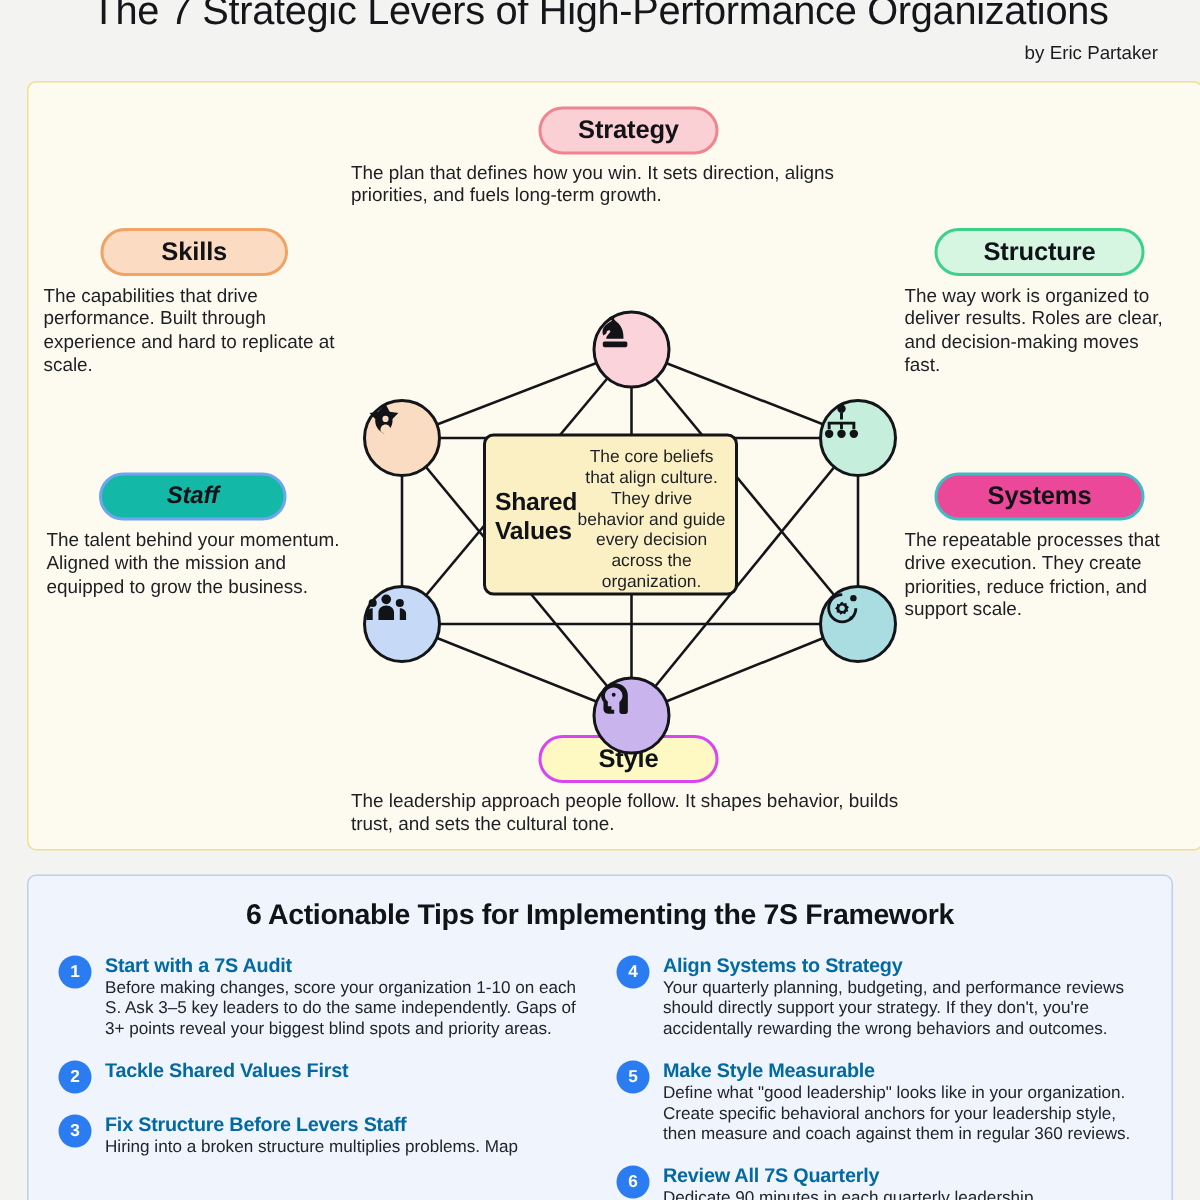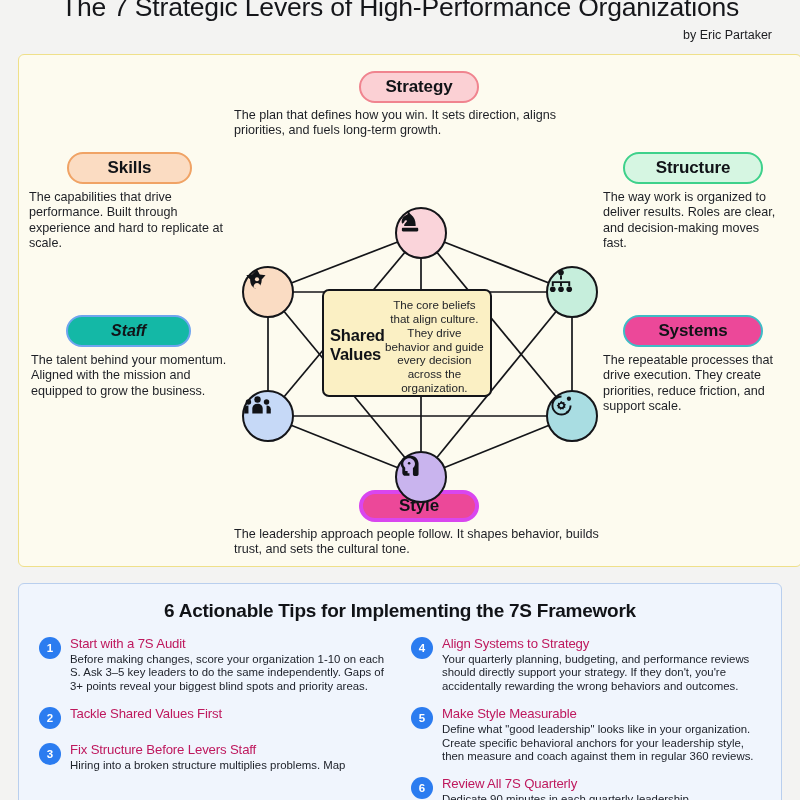--- a/index.html
+++ b/index.html
@@ -57,21 +57,21 @@
   .pill-staff {
     left: 47px; top: 260px; width: 125px; height: 32px;
     background: #14b8a6; border: 2px solid #6fa5ef; font-size: 16px; font-style: italic;
   }
   .pill-systems {
     left: 604px; top: 260px; width: 140px; height: 32px;
     background: #ec4899; border: 2px solid #3ebcc6; font-size: 17px;
   }
   .pill-style {
     left: 340px; top: 435px; width: 120px; height: 32px;
-    background: #ec4899; border: 4px solid #d946ef; font-size: 17px;
+    background: #fef9c3; border: 2px solid #d946ef; font-size: 17px;
   }
 
   
   .desc {
     position: absolute; text-align: left;
     font-size: 12.6px; line-height: 15.4px; color: #1d1f25;
   }
   .desc-strategy { left: 215px; top: 53px; width: 370px; }
   .desc-skills   { left: 10px;  top: 135px; width: 200px; }
   .desc-structure{ left: 584px; top: 135px; width: 180px; }
@@ -140,21 +140,21 @@
   }
   .tip-num {
     flex: 0 0 auto; width: 22px; height: 22px; border-radius: 50%;
     background: #2b7cf0; color: #fff;
     font-size: 11.5px; font-weight: 700;
     display: flex; align-items: center; justify-content: center;
     margin-top: 1px;
   }
   .tip-body { flex: 1 1 auto; }
   .tip-head {
-    font-size: 13.2px; font-weight: 400; color: #be185d;
+    font-size: 13.2px; font-weight: 700; color: #0369a1;
     line-height: 16px; letter-spacing: -0.15px;
   }
   .tip-text {
     font-size: 11.4px; line-height: 13.4px; color: #20242c;
     margin-top: 1px;
   }
 </style>
 </head>
 <body>
 

